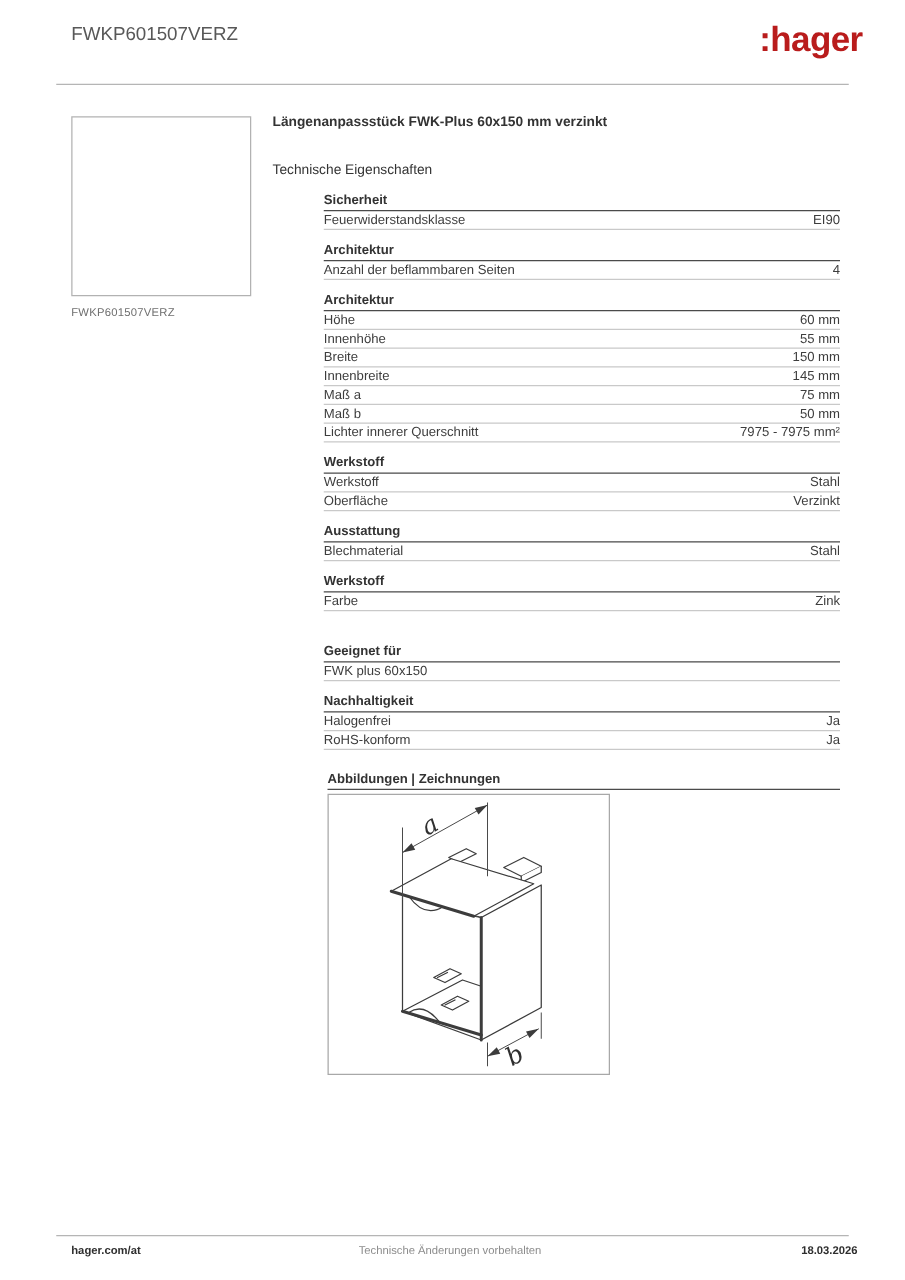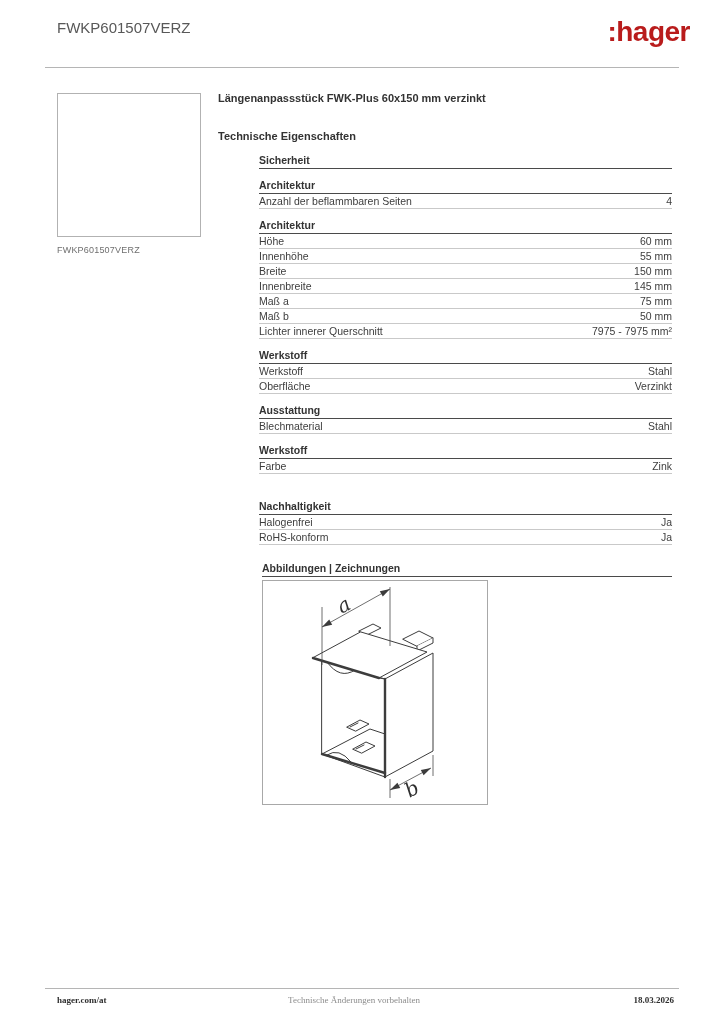--- a/index.html
+++ b/index.html
@@ -28,21 +28,21 @@
   .header-rule { top: 67px; }
 
   
   .left-col { position: absolute; left: 57px; top: 93px; width: 146px; }
   .product-image { width: 144px; height: 144px; border: 1px solid #b2b2b2; background: #fff; }
   .image-caption { margin-top: 8px; font-size: 9px; color: #6f6f6f; letter-spacing: 0.2px; }
 
   
   .main-col { position: absolute; left: 218px; top: 92px; width: 454px; }
   .product-title { font-size: 11px; font-weight: bold; color: #333; }
-  .section-title { margin-top: 26px; font-size: 11px; font-weight: bold; color: #333; }
+  .section-title { margin-top: 26px; font-size: 11px; font-weight: normal; color: #333; }
   #groups { margin-top: 13px; margin-left: 41px; }
 
   .group { margin-top: 11px; }
   .group:first-child { margin-top: 0; }
   #groups .group:nth-of-type(7) { margin-top: 27px; }
   .group-title {
     font-size: 10.5px; font-weight: bold; color: #333;
     padding-bottom: 2px; border-bottom: 1px solid #4a4a4a; line-height: 11px;
   }
   .row {
@@ -64,21 +64,21 @@
     border: 1px solid #a8a8a8; background: #fff;
   }
   .drawing-frame svg { display: block; }
   .dim-label {
     font-family: "DejaVu Serif", "Liberation Serif", serif;
     font-style: italic; font-size: 20px; fill: #2f2f2f;
   }
 
   
   .footer-rule { top: 988px; }
-  .footer-text { position: absolute; left: 0; right: 16px; top: 995px; font-size: 9px; height: 12px; font-family: Liberation Serif, serif; }
+  .footer-text { position: absolute; left: 0; right: 4px; top: 995px; font-size: 9px; height: 12px; }
   .f-left  { position: absolute; left: 57px; font-weight: bold; color: #2e2e2e; }
   .f-center{ position: absolute; left: 0; right: 0; text-align: center; color: #8c8c8c; }
   .f-right { position: absolute; right: 34px; font-weight: bold; color: #2e2e2e; }
 </style>
 </head>
 <body>
 
 <div class="page">
 
   <div class="doc-header">
@@ -92,20 +92,26 @@
     <div class="image-caption">FWKP601507VERZ</div>
   </div>
 
   <div class="main-col">
     <div class="product-title">Längenanpassstück FWK-Plus 60x150 mm verzinkt</div>
     <div class="section-title">Technische Eigenschaften</div>
 
     <div id="groups">
   <section class="group">
     <h3 class="group-title">Sicherheit</h3>
+    <div class="rows">
+  <div class="row">
+    <span class="label">Feuerwiderstandsklasse</span>
+    <span class="value">EI90</span>
+  </div>
+</div>
   </section>
 
   <section class="group">
     <h3 class="group-title">Architektur</h3>
     <div class="rows">
   <div class="row">
     <span class="label">Anzahl der beflammbaren Seiten</span>
     <span class="value">4</span>
   </div>
 </div>
@@ -179,20 +185,29 @@
   <section class="group">
     <h3 class="group-title">Werkstoff</h3>
     <div class="rows">
   <div class="row">
     <span class="label">Farbe</span>
     <span class="value">Zink</span>
   </div>
 </div>
   </section>
 
+  <section class="group">
+    <h3 class="group-title">Geeignet für</h3>
+    <div class="rows">
+  <div class="row">
+    <span class="label">FWK plus 60x150</span>
+    <span class="value"></span>
+  </div>
+</div>
+  </section>
 
   <section class="group">
     <h3 class="group-title">Nachhaltigkeit</h3>
     <div class="rows">
   <div class="row">
     <span class="label">Halogenfrei</span>
     <span class="value">Ja</span>
   </div>
 
   <div class="row">

